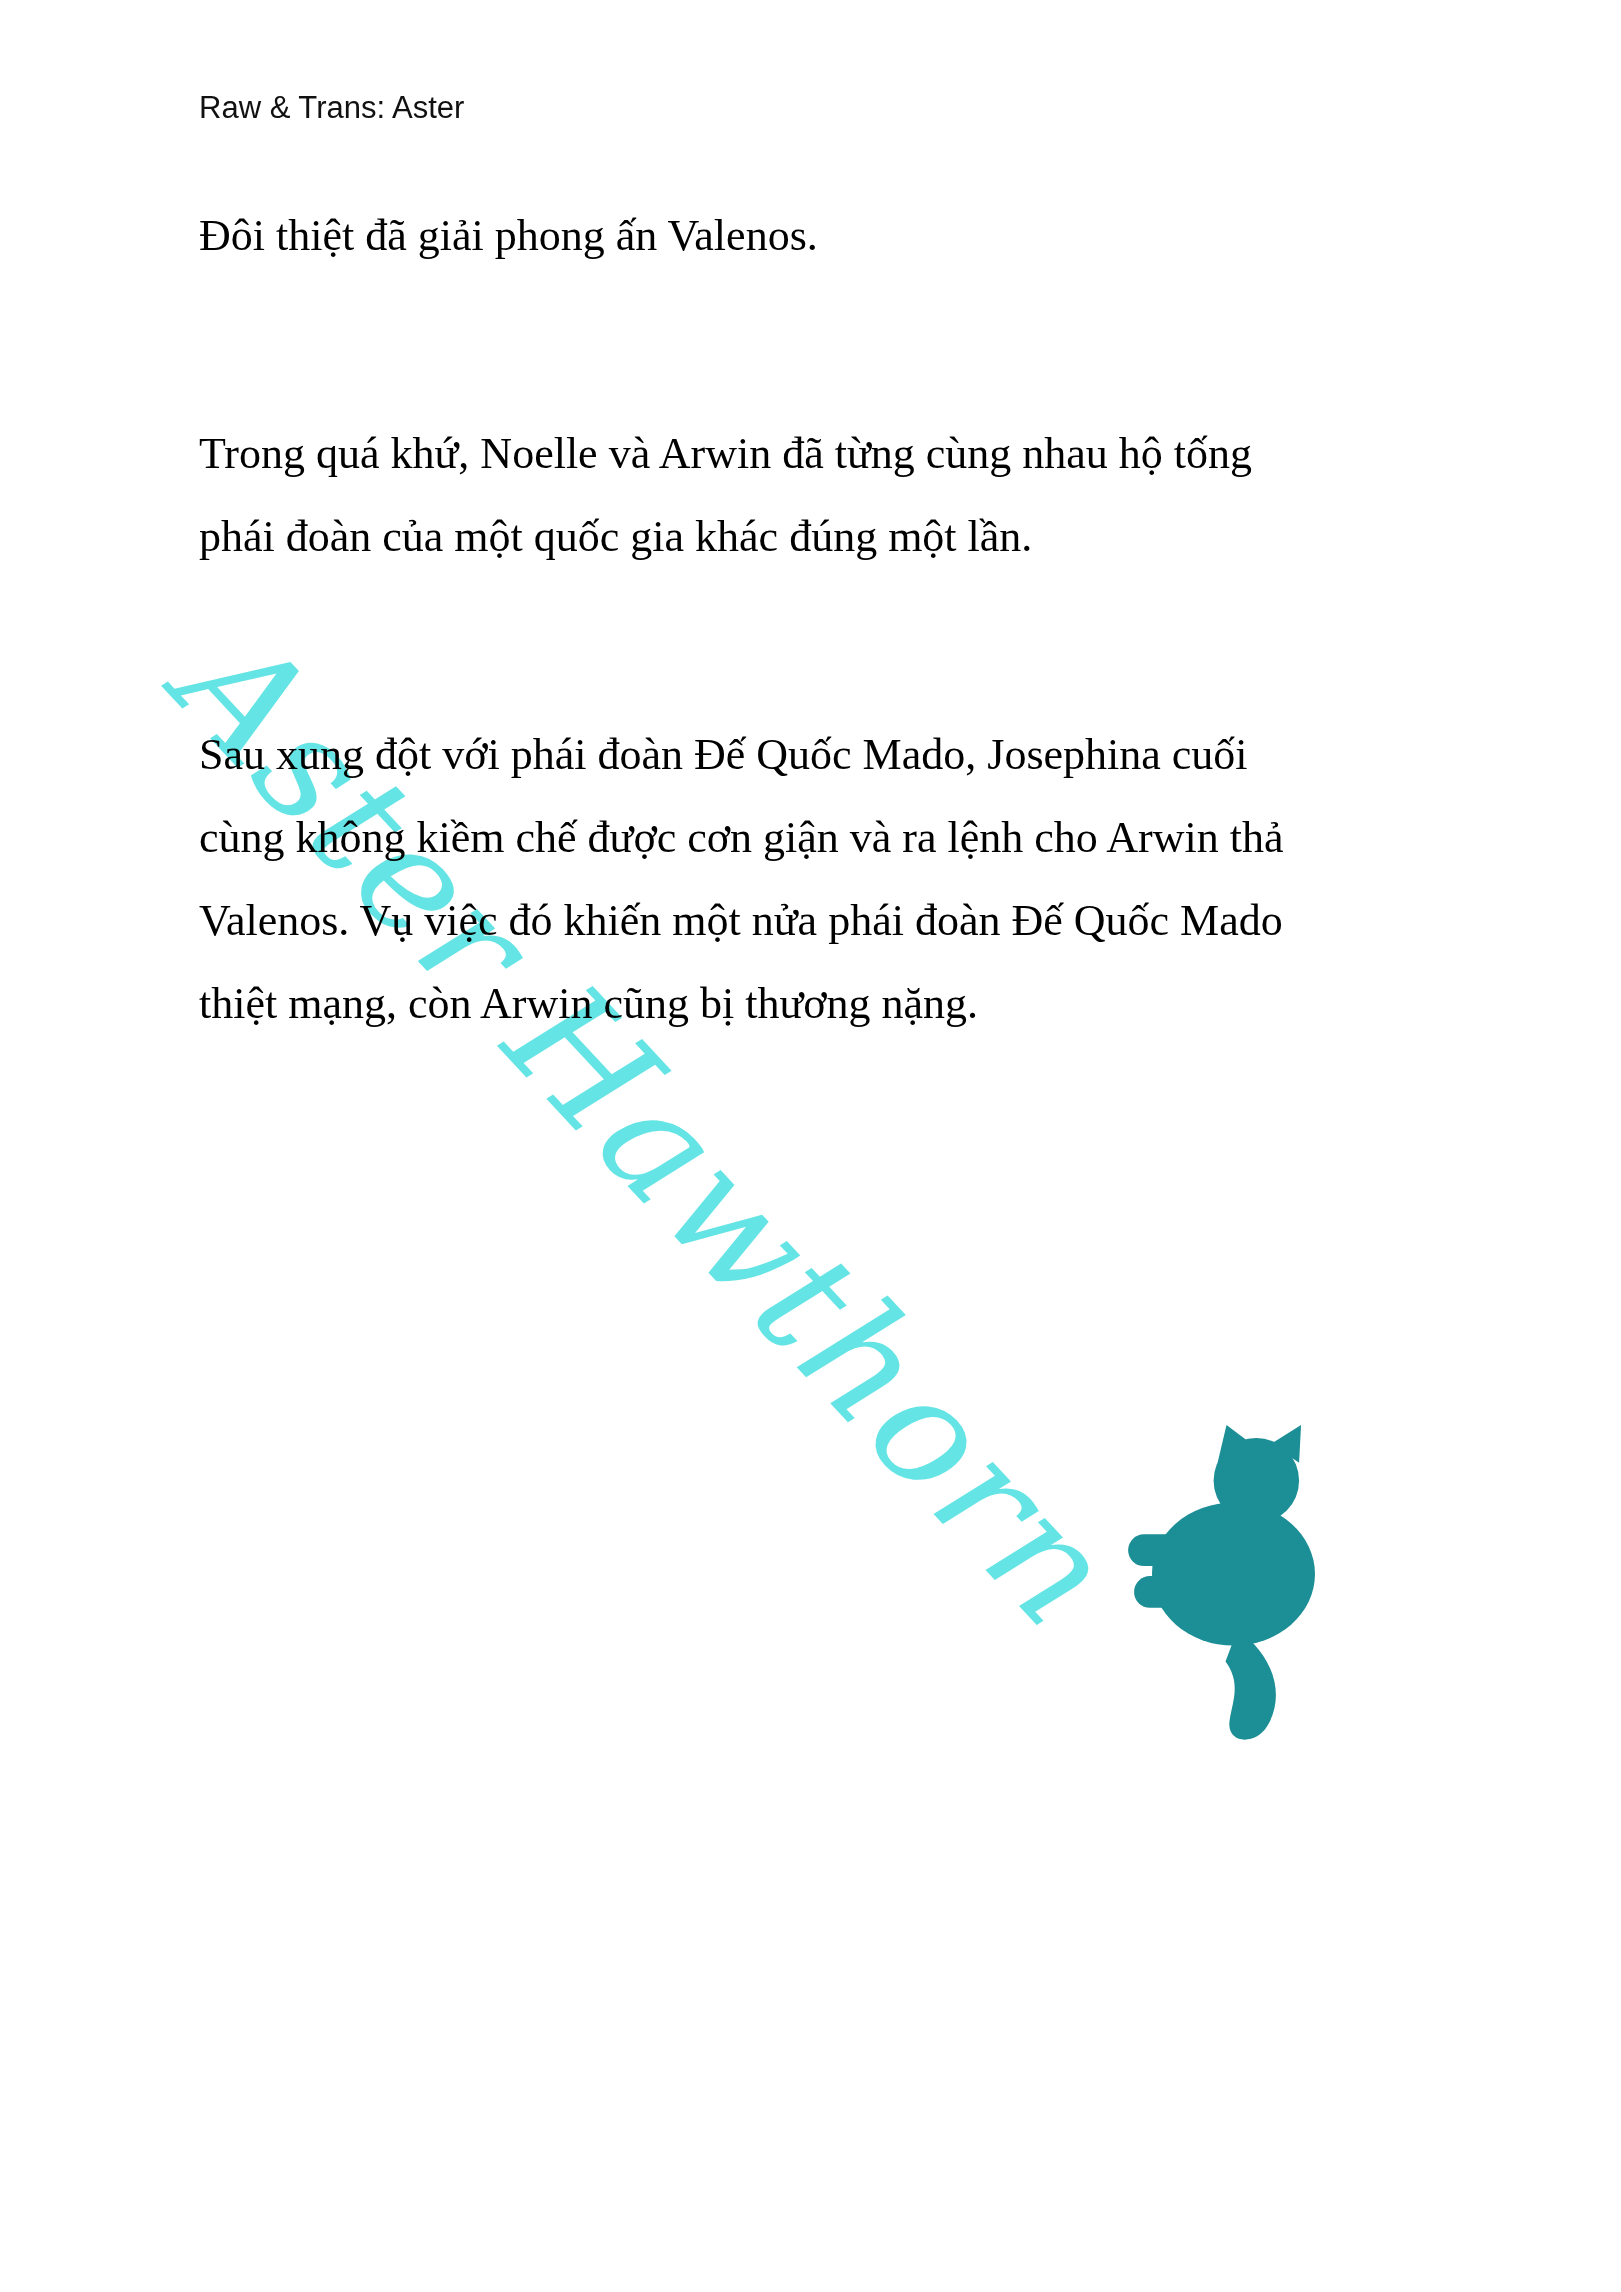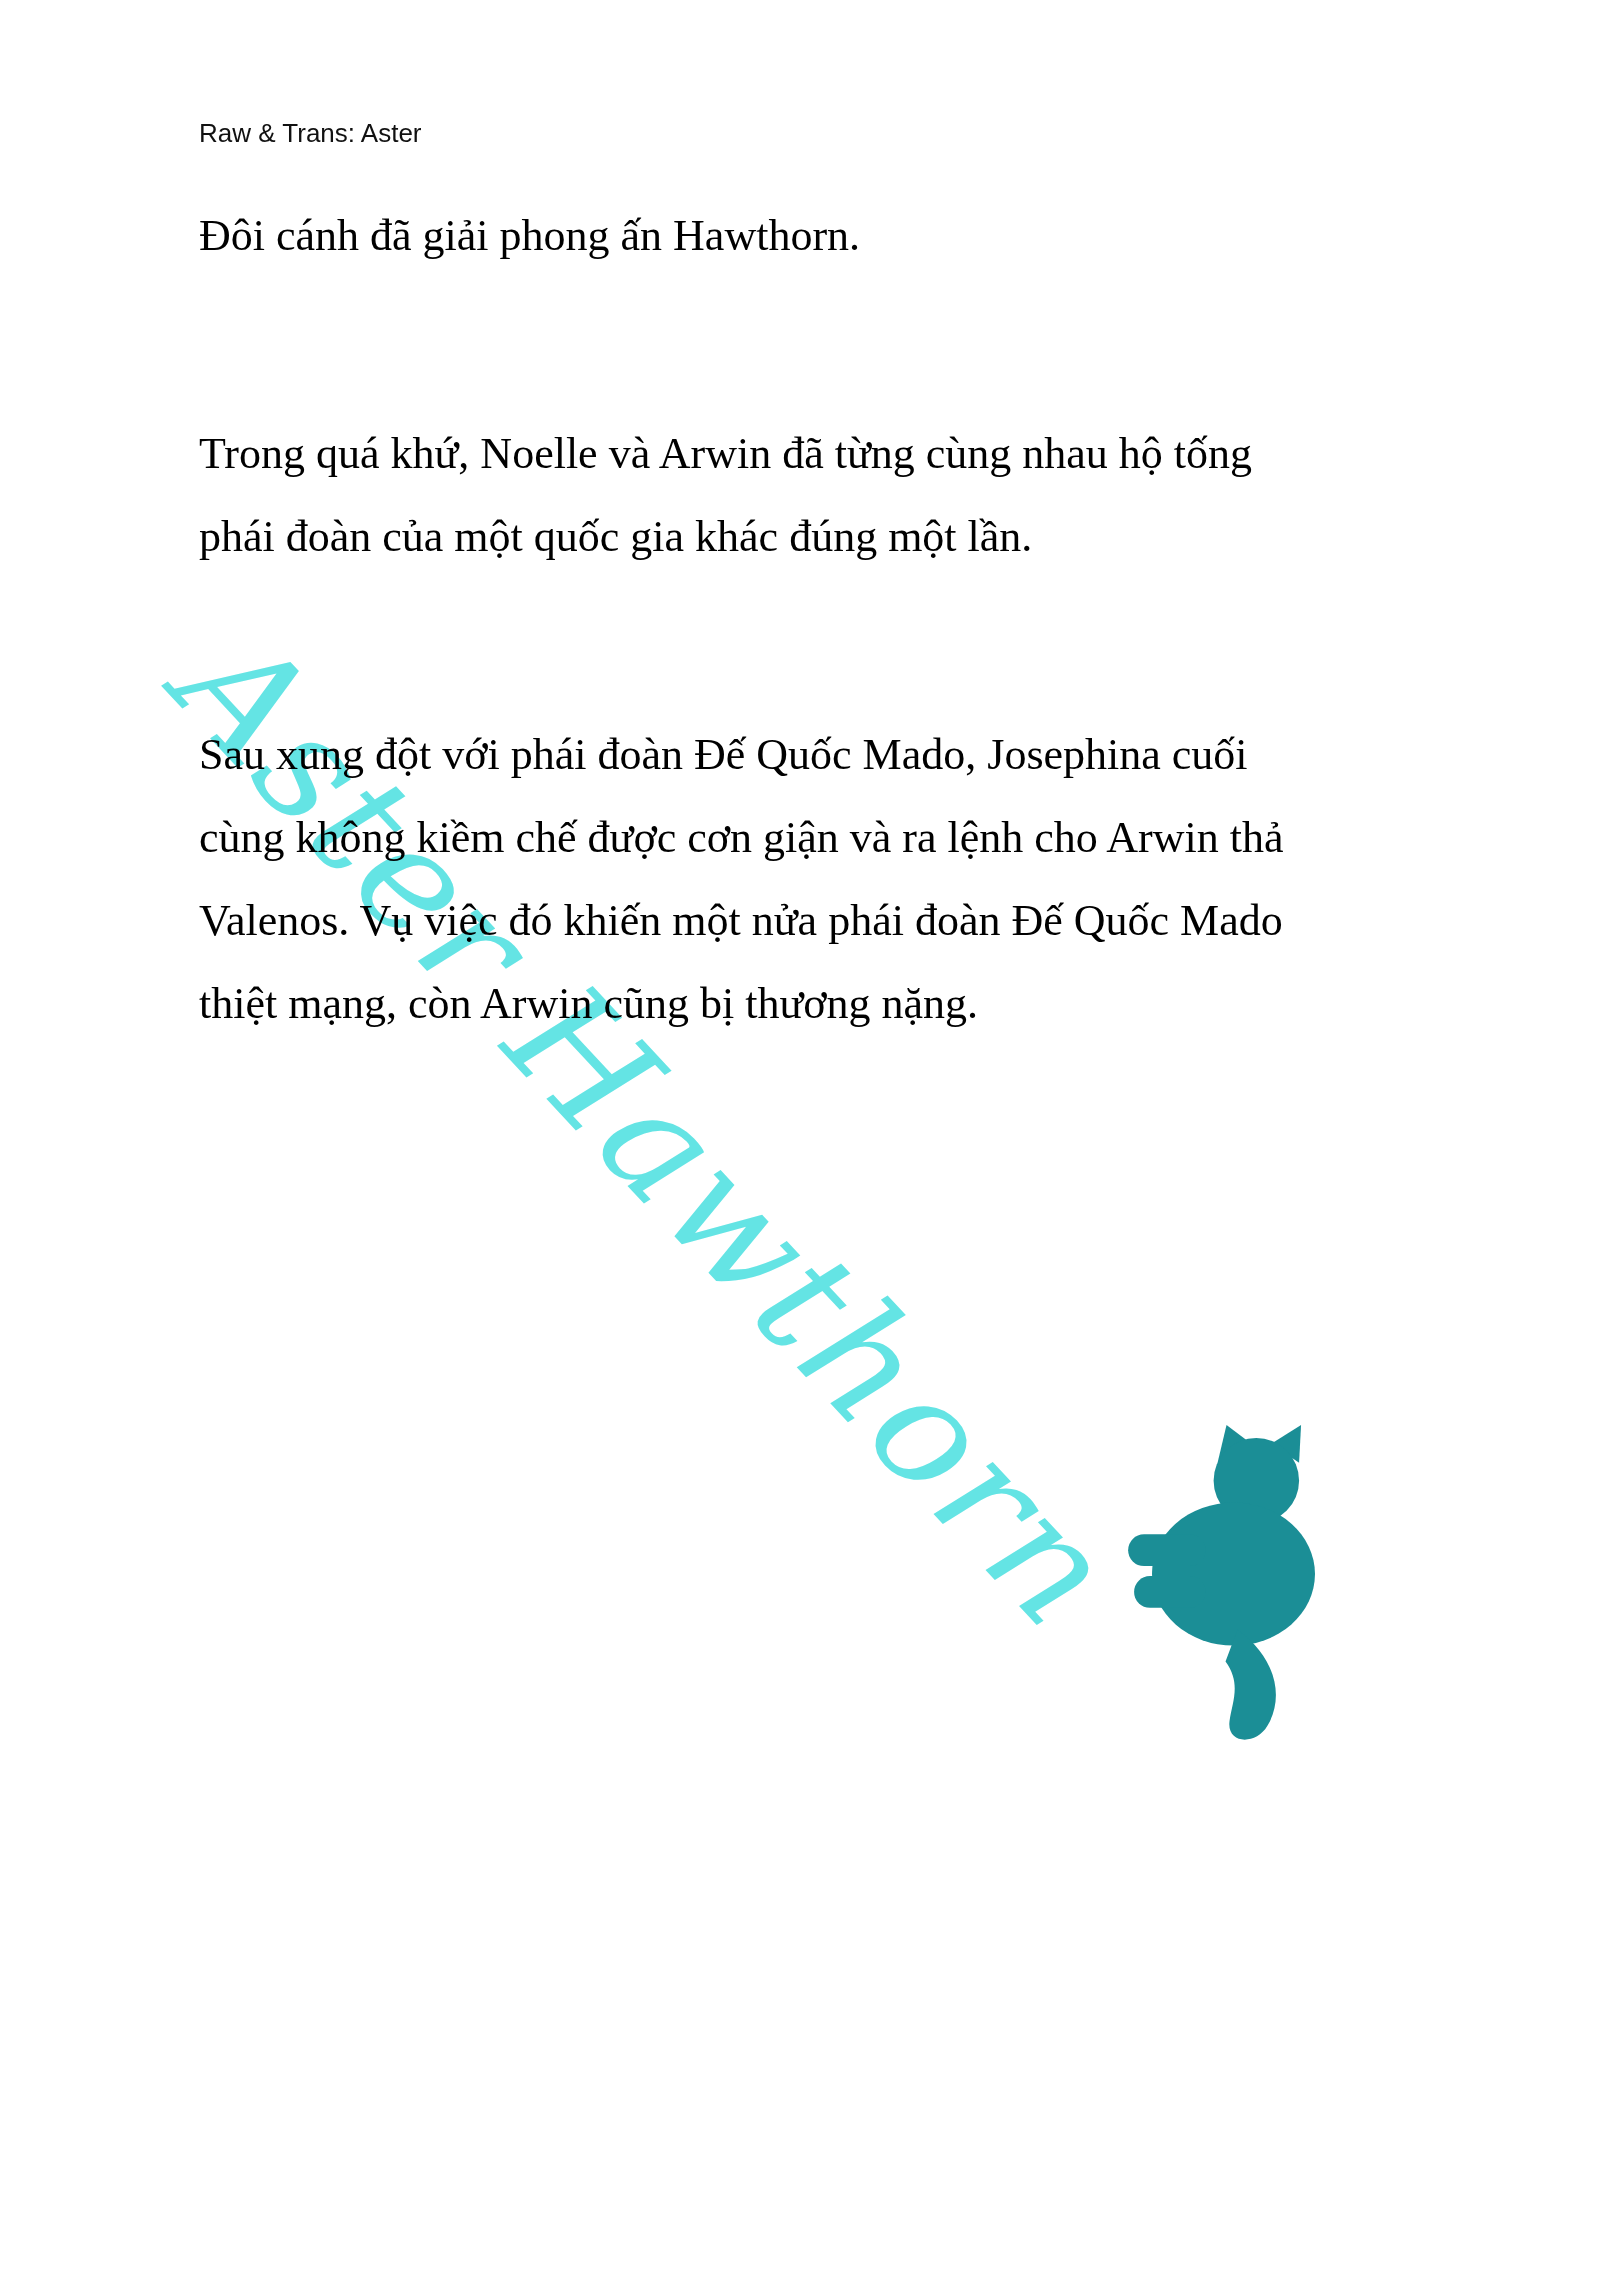--- a/index.html
+++ b/index.html
@@ -15,24 +15,23 @@
   .page {
     position: absolute;
     inset: 0;
     background: #ffffff;
   }
   .doc-header {
     position: absolute;
     left: 199px;
     top: 90px;
     font-family: "Liberation Sans", sans-serif;
-    font-size: 26px;
+    font-size: 31px;
     color: #111111;
     z-index: 3;
-    margin-top: 28px;
   }
   .watermark {
     position: absolute;
     left: 272px;
     top: 598px;
     font-family: "DejaVu Serif", "Liberation Serif", serif;
     font-style: italic;
     font-size: 152px;
     letter-spacing: 3.9px;
     white-space: nowrap;
@@ -70,21 +69,21 @@
 </head>
 <body>
 
 <div class="page">
 
   <div class="doc-header">Raw &amp; Trans: Aster</div>
 
   <div class="watermark">Aster Hawthorn</div>
 
   <div class="content">
-    <p>Đôi cánh đã giải phong ấn Hawthorn.</p>
+    <p>Đôi thiệt đã giải phong ấn Valenos.</p>
     <p>Trong quá khứ, Noelle và Arwin đã từng cùng nhau hộ tống
 phái đoàn của một quốc gia khác đúng một lần.</p>
     <p>Sau xung đột với phái đoàn Đế Quốc Mado, Josephina cuối
 cùng không kiềm chế được cơn giận và ra lệnh cho Arwin thả
 Valenos. Vụ việc đó khiến một nửa phái đoàn Đế Quốc Mado
 thiệt mạng, còn Arwin cũng bị thương nặng.</p>
   </div>
 
   <svg class="cat" viewBox="0 0 210 325" xmlns="http://www.w3.org/2000/svg">
     <g fill="#1b8e96">

